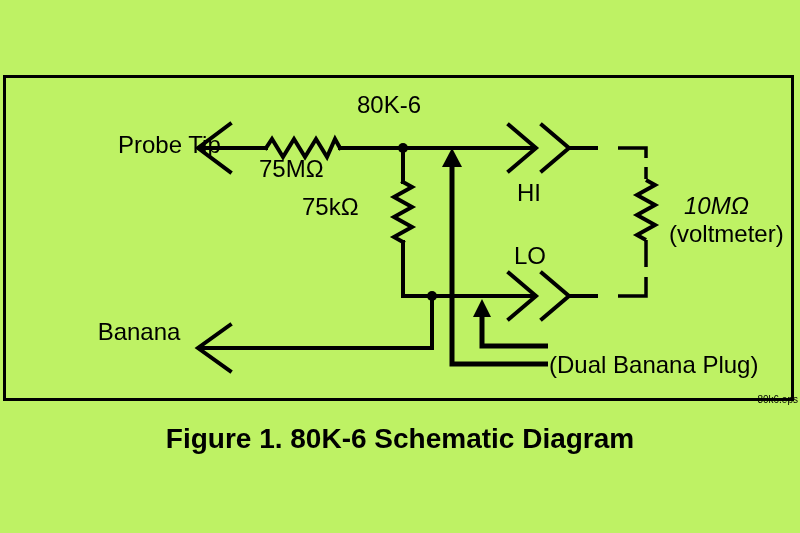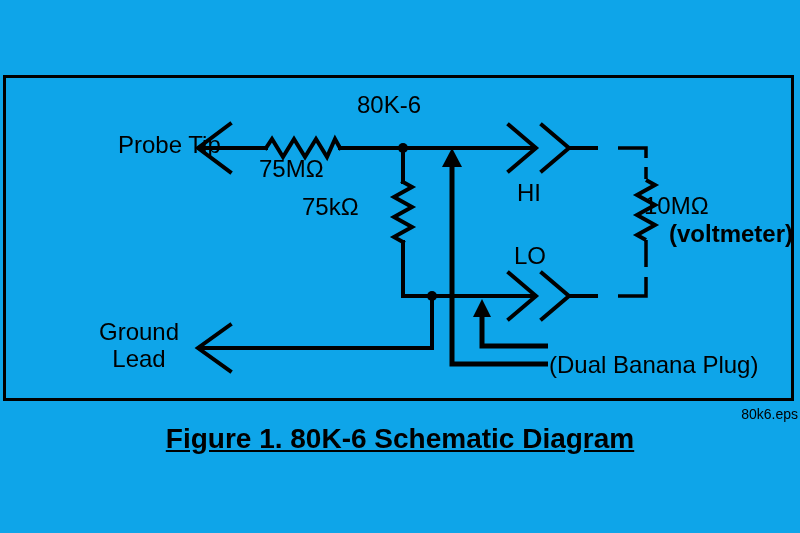--- a/index.html
+++ b/index.html
@@ -1,19 +1,19 @@
 <!DOCTYPE html>
 <html><head>
 <meta charset="utf-8">
 <style>
   html,body{margin:0;padding:0;background:#ffffff;}
   .page{
     position:relative;
     width:800px;height:533px;
-    background:#0ea5e9;
+    background:#bef264;
     font-family:"Liberation Sans", "DejaVu Sans", sans-serif;
     color:#000000;
     overflow:hidden;
   }
   .frame{
     position:absolute;
     left:3px;top:75px;
     width:785px;height:320px;
     border:3px solid #000000;
     background:transparent;
@@ -30,31 +30,31 @@
     color:#000000;
   }
   .lbl-ground{
     position:absolute;
     left:94px;top:318px;width:90px;
     font-size:24px;line-height:27px;
     text-align:center;color:#000000;
   }
   .eps-label{
     position:absolute;
-    right:2px;top:406px;
-    font-size:14px;line-height:16px;
+    right:2px;top:392px;
+    font-size:10px;line-height:16px;
     color:#000000;
     margin-left:35px;
   }
   .caption{
     position:absolute;
     left:0;right:0;top:423px;
     text-align:center;
     font-size:28px;line-height:32px;
-    font-weight:bold;color:#000000;text-decoration:underline;
+    font-weight:bold;color:#000000;
   }
 </style>
 </head>
 <body>
 
 <div class="page">
 
   <div class="frame"></div>
 
   <svg class="wires" viewBox="0 0 800 533" xmlns="http://www.w3.org/2000/svg">
@@ -109,27 +109,26 @@
   <div class="lbl" style="left:77px;top:132px;margin-left:41px;">Probe Tip</div>
 
   <div class="lbl" style="left:259px;top:156px;">75MΩ</div>
 
   <div class="lbl" style="left:302px;top:194px;">75kΩ</div>
 
   <div class="lbl" style="left:517px;top:180px;text-align:center;">HI</div>
 
   <div class="lbl" style="left:514px;top:243px;text-align:right;">LO</div>
 
-  <div class="lbl" style="left:644px;top:193px;">10MΩ</div>
+  <div class="lbl" style="left:684px;top:193px;font-style:italic;">10MΩ</div>
 
-  <div class="lbl" style="left:669px;top:221px;font-weight:bold;">(voltmeter)</div>
+  <div class="lbl" style="left:669px;top:221px;">(voltmeter)</div>
 
   <div class="lbl-ground">
-    <div>Ground</div>
-    <div>Lead</div>
+    <div>Banana</div>
   </div>
 
   <div class="lbl" style="left:549px;top:352px;">(Dual Banana Plug)</div>
 
   <div class="eps-label">80k6.eps</div>
 
   <div class="caption">Figure 1. 80K-6 Schematic Diagram</div>
 
 </div>
 

